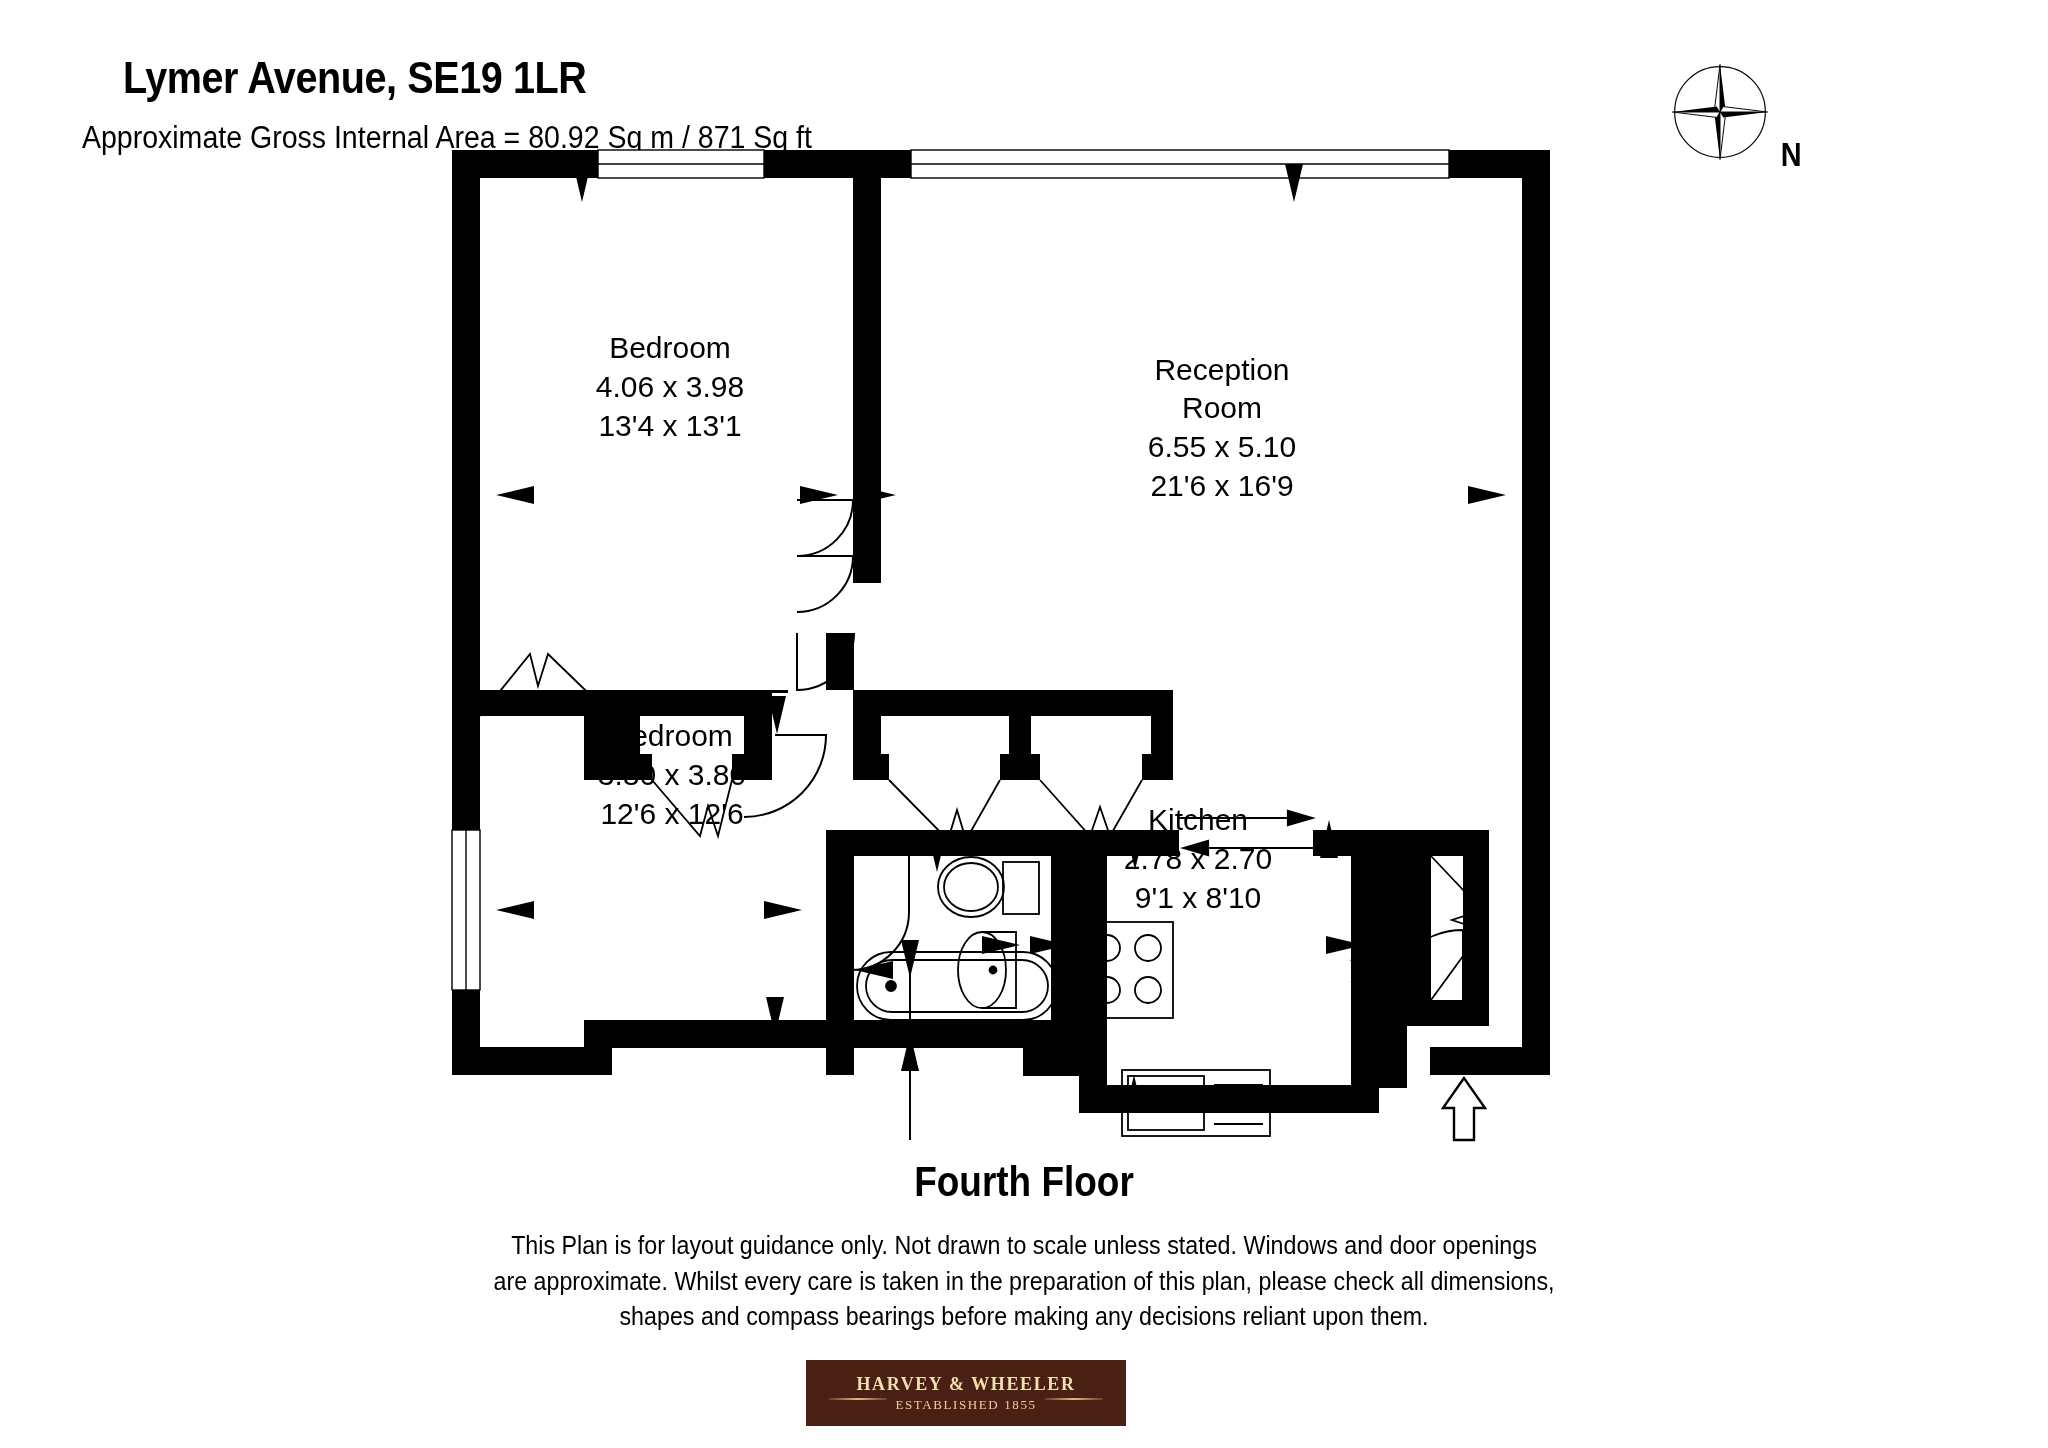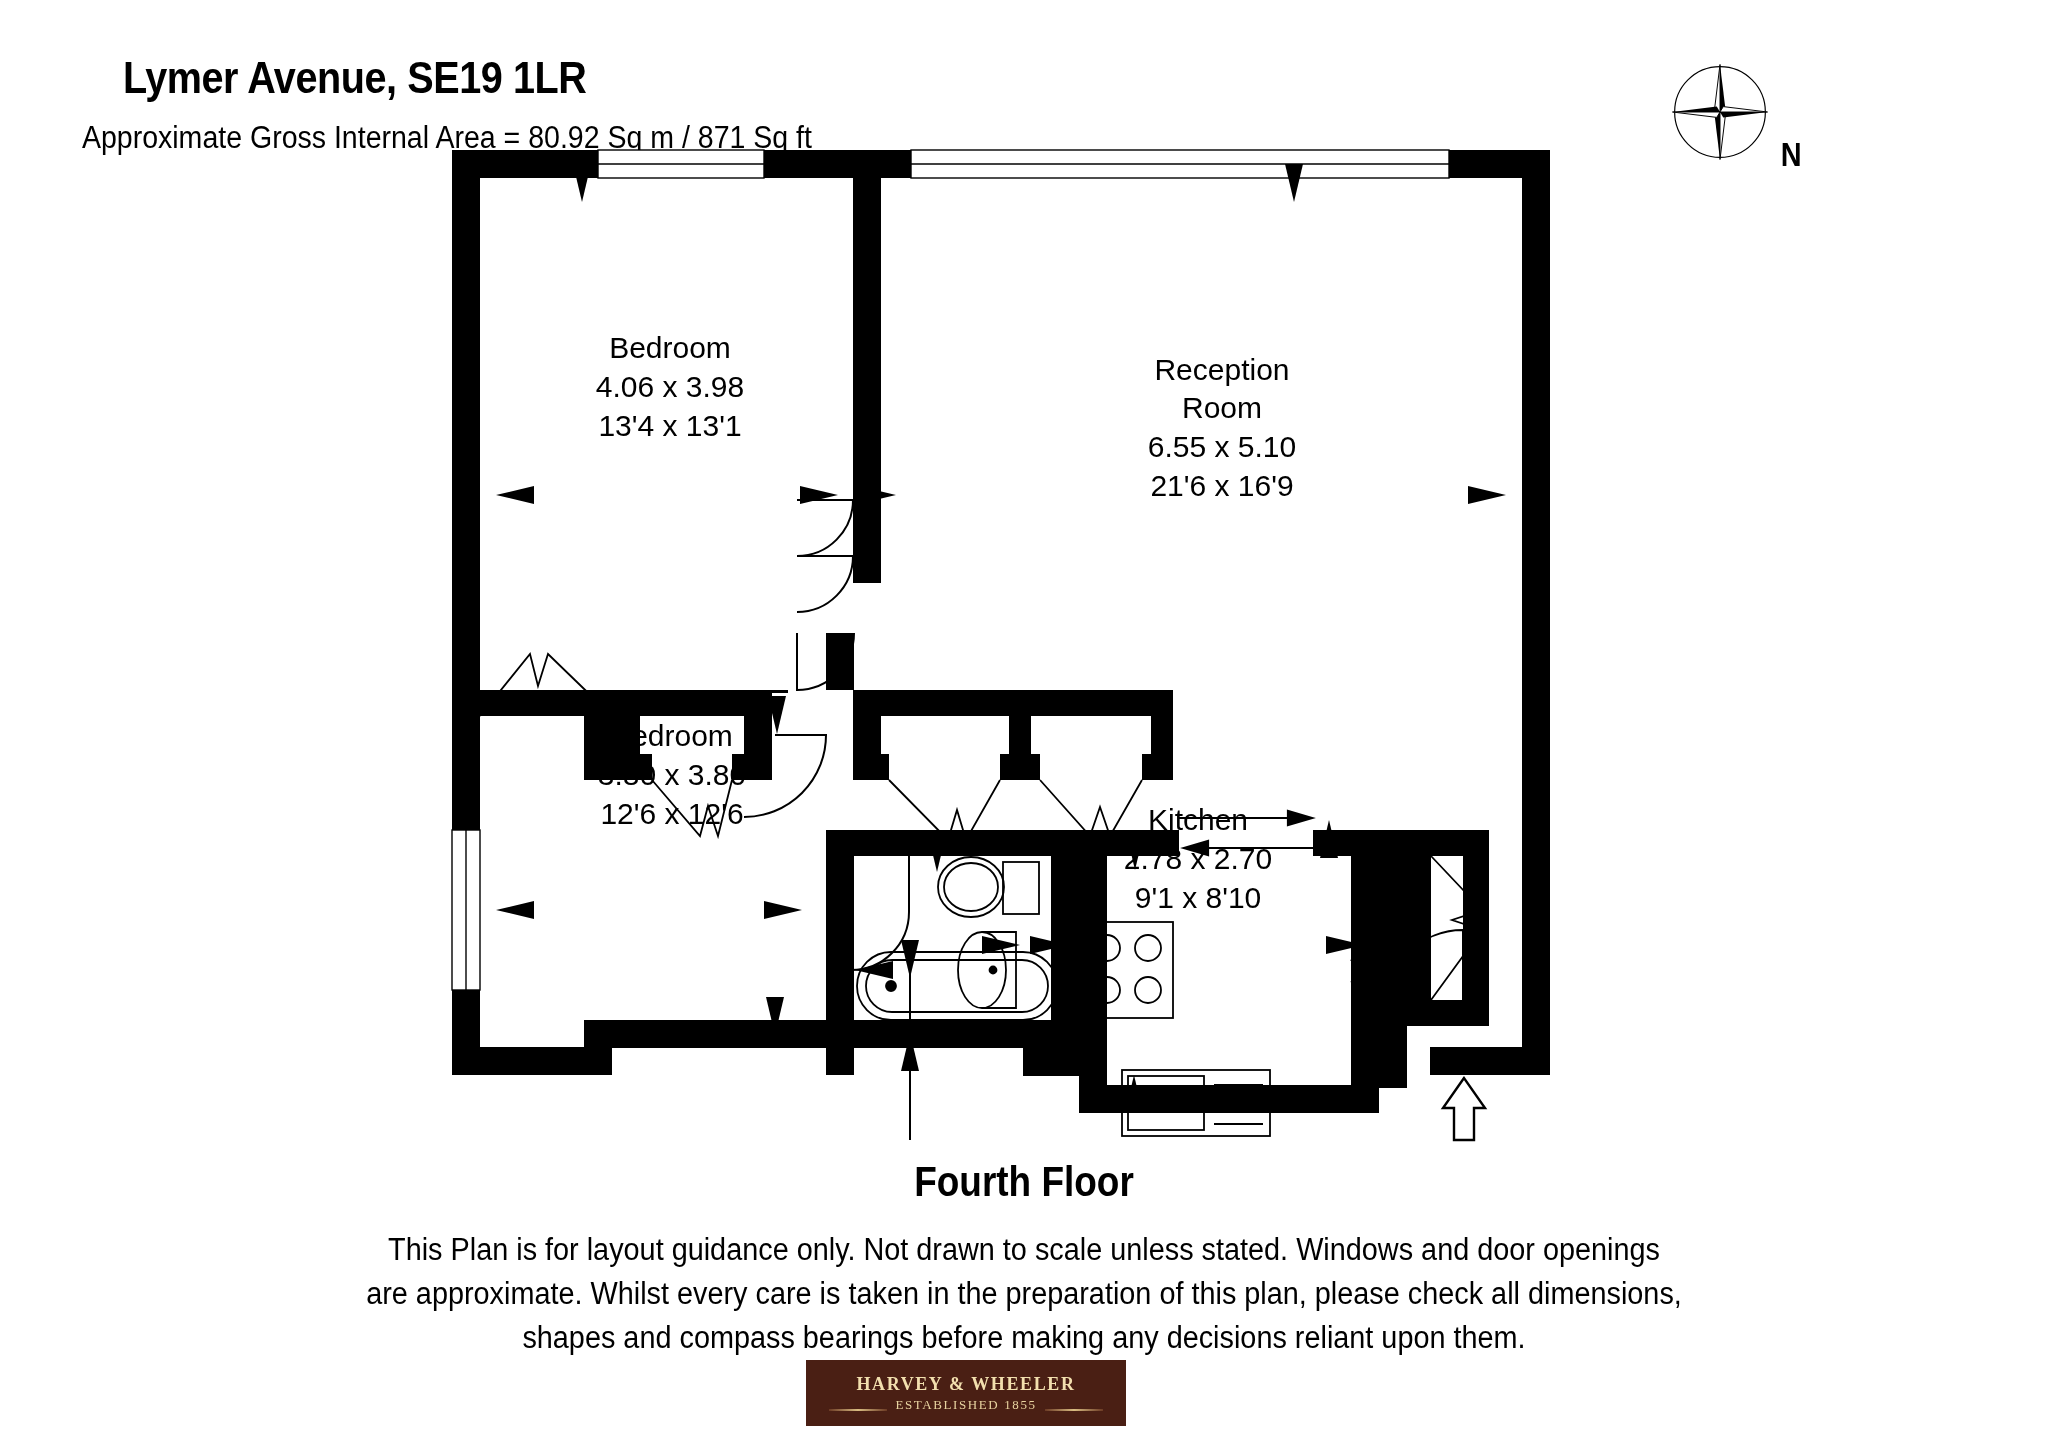--- a/index.html
+++ b/index.html
@@ -91,21 +91,21 @@
     font-size: 42px;
     transform: scaleX(0.88);
     white-space: nowrap;
   }
   #disclaimer-block {
     position: absolute;
     top: 1228px;
     left: 0;
     width: 2048px;
     text-align: center;
-    font-size: 31px;
+    font-size: 25px;
     line-height: 1.42;
   }
   #disclaimer-block .d-line {
     transform: scaleX(0.93);
     display: block;
     white-space: nowrap;
   }
 
   
   #brand-logo {
@@ -124,21 +124,21 @@
     font-family: "Liberation Serif", serif;
     font-weight: bold;
     font-size: 18px;
     letter-spacing: 1.6px;
     color: #f2dfae;
     line-height: 1;
     white-space: nowrap;
   }
   #brand-rule {
     display: flex;
-    align-items: flex-end;
+    align-items: flex-start;
     gap: 8px;
     margin-top: 5px;
   }
   #brand-rule .rule-seg {
     width: 58px;
     height: 2px;
     background: linear-gradient(90deg, #6b3a24, #d9bd82, #6b3a24);
   }
   #brand-est {
     font-family: "Liberation Serif", serif;

